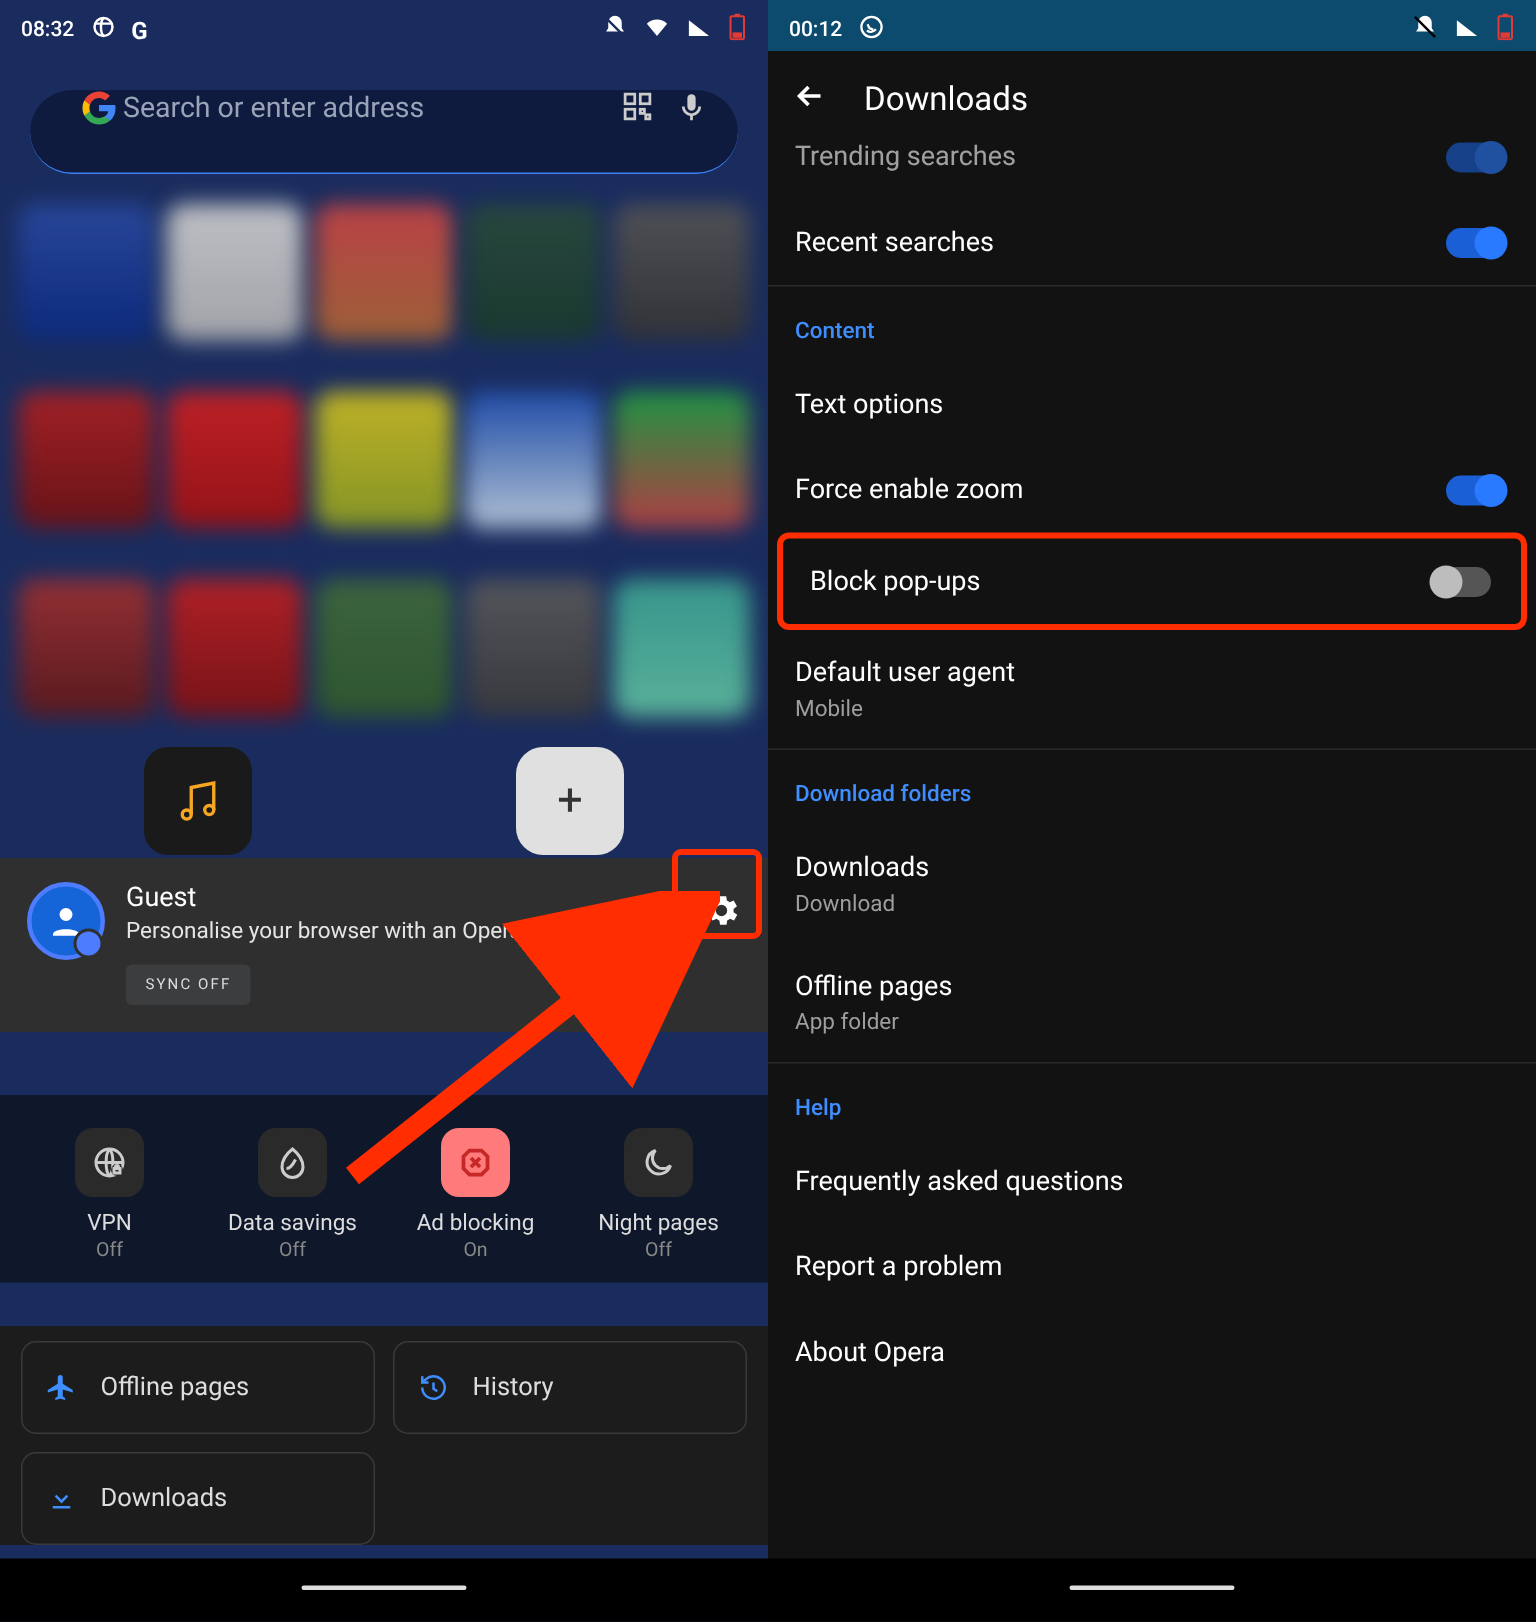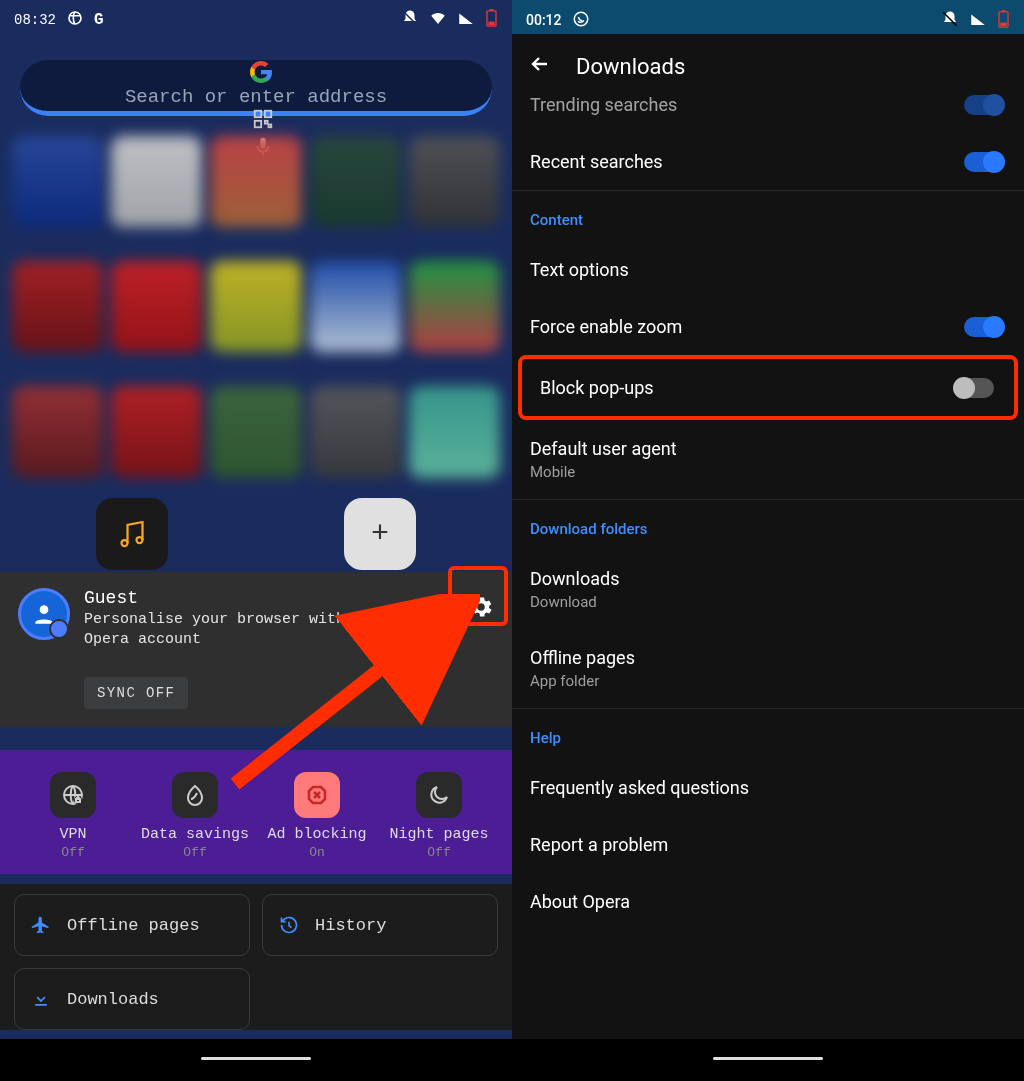--- a/index.html
+++ b/index.html
@@ -7,21 +7,21 @@
     font-family: Roboto, Arial, sans-serif;
     background: #000;
     color: #fff;
     width: 1024px;
     height: 1081px;
     display: flex;
     overflow: hidden;
     position: relative;
   }
   .screen { width: 512px; height: 1081px; position: relative; }
-  .left { background: #1a2c5e; font-family: Liberation Mono, monospace; }
+  .left { background: #1a2c5e; }
   .right { background: #121212; }
 
   
   .status-bar {
     display: flex;
     justify-content: space-between;
     align-items: center;
     padding: 6px 14px 0 14px;
     height: 34px;
     font-size: 14px;
@@ -31,24 +31,23 @@
   .status-right svg, .status-right span.sicon { display: inline-block; }
   .battery-red { color: #e53935; }
 
   
   .searchbar {
     margin: 26px 20px 10px 20px;
     background: #0e1b3f;
     border-radius: 30px;
     height: 56px;
     display: flex;
-    align-items: center;
+    align-items: flex-start;
     padding: 0 20px;
-    border-bottom: 5px solid #3b82f6;
-    flex-direction: column;
+    border-bottom: 1px solid #3b82f6;
   }
   .g-logo {
     width: 26px; height: 26px; margin-right: 16px;
     font-weight: bold; font-size: 22px;
   }
   .search-placeholder { color: #9aa3b8; font-size: 19px; flex: 1; }
   .searchbar svg { margin-left: 14px; }
 
   .speed-dial {
     display: grid;
@@ -84,38 +83,37 @@
   }
   .avatar::after{
     content:''; position:absolute; right:-2px; bottom:-2px;
     width:16px; height:16px; background:#4d7cff; border-radius:50%;
     border:2px solid #2f2f30;
   }
   .profile-text { flex:1; }
   .profile-text .pt1 { font-size:18px; margin-bottom:2px; }
   .profile-text .pt2 { font-size:15px; color:#e5e5e5; line-height:1.3; }
   .sync-off {
-    background:#3c3d3e; color:#dedede; font-size:14px; letter-spacing:1.4px;
-    padding:8px 13px; border-radius:4px; display:inline-block; margin-top:28px;
+    background:#3c3d3e; color:#dedede; font-size:10px; letter-spacing:1.4px;
+    padding:8px 13px; border-radius:4px; display:inline-block; margin-top:12px;
   }
   .power-gear { display:flex; gap:18px; margin-top:6px; }
 
   .hl-gear {
     position:absolute; top:566px; left:448px; width:60px; height:60px;
     border:4px solid #ff2d00; border-radius:6px;
   }
 
   .quick-grid {
     position:absolute; top:730px; left:0; right:0;
-    background:#4c1d95;
+    background:#0f172a;
     padding:22px 12px 14px 12px;
     display:grid;
     grid-template-columns: repeat(4,1fr);
     text-align:center;
-    margin-top:20px;
   }
   .qg-tile svg, .qg-icon {
     display:block; margin:0 auto;
   }
   .qg-btn { width:46px; height:46px; border-radius:12px; background:#2a2a2a; margin:0 auto 8px; display:flex; align-items:center; justify-content:center; }
   .qg-btn.on { background:#ff7a7a; }
   .qg-label { font-size:15px; color:#ddd; }
   .qg-sub { font-size:13px; color:#888; margin-top:2px; }
 
   .row-buttons {

